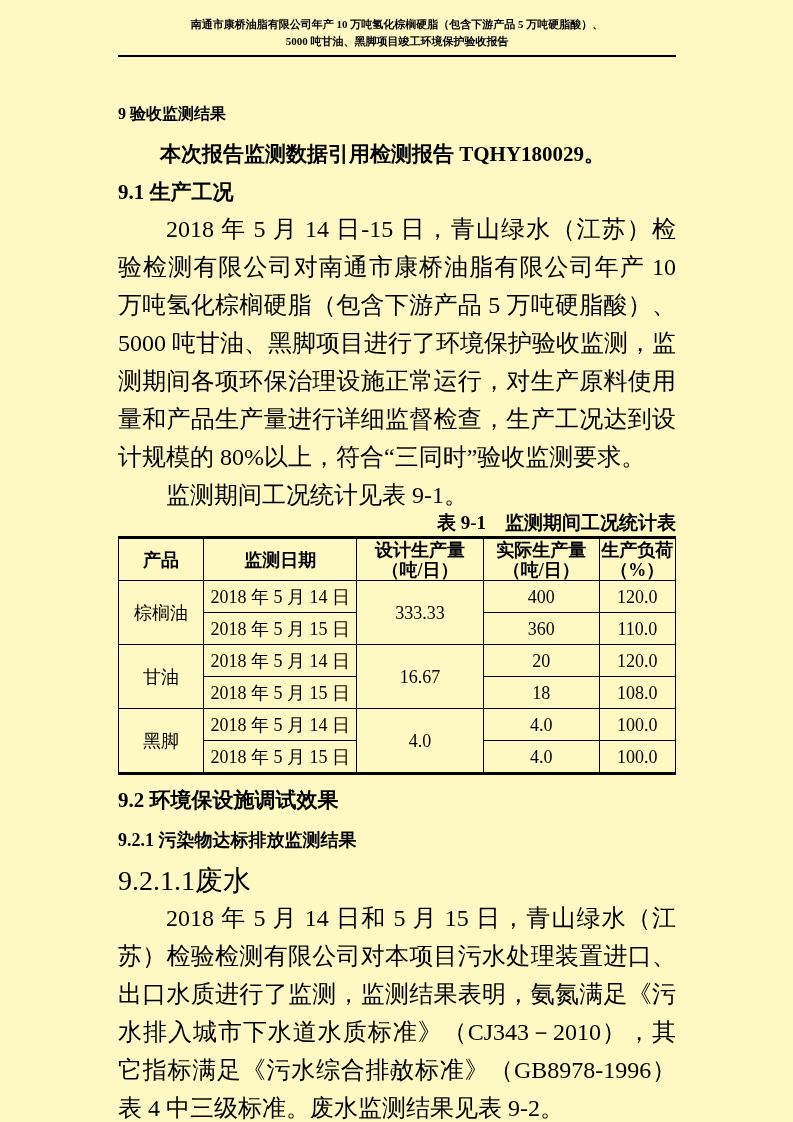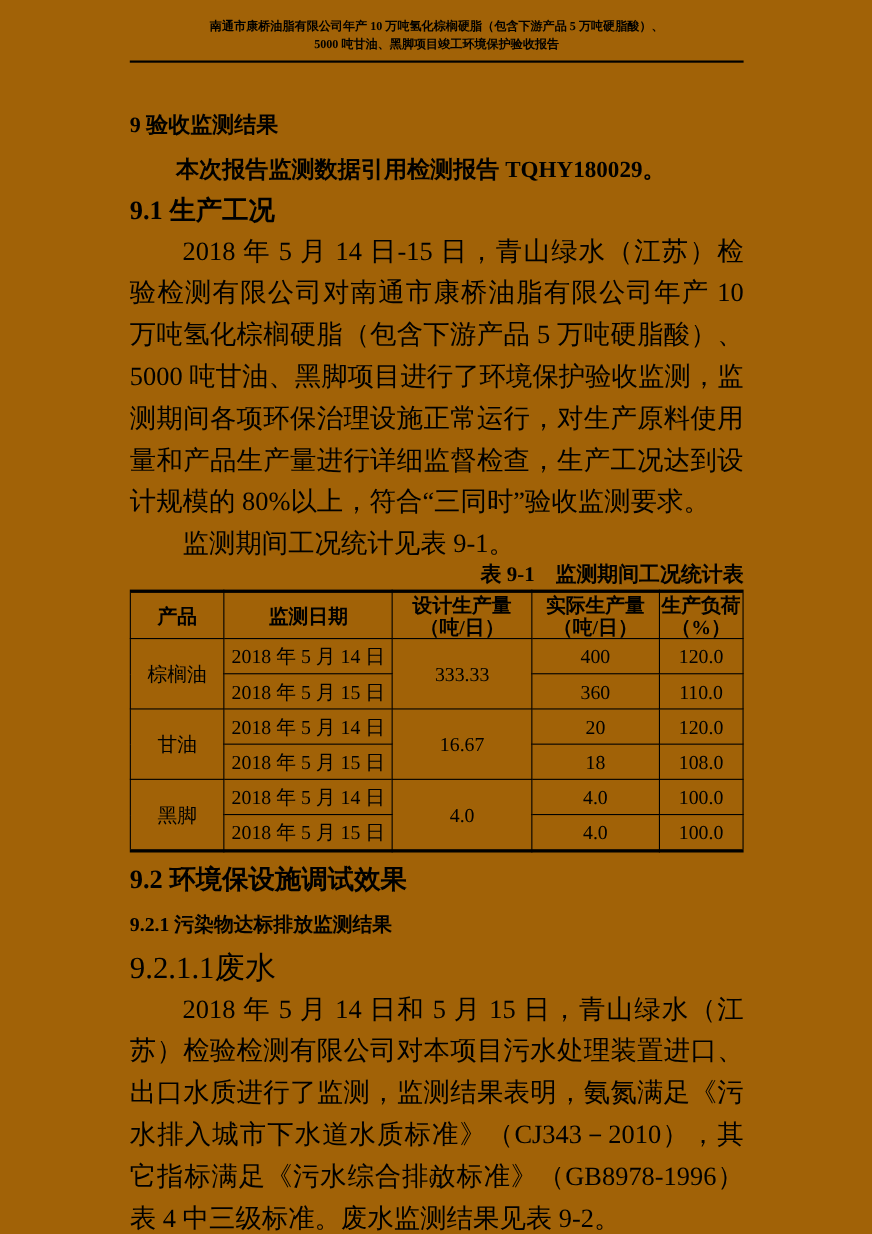--- a/index.html
+++ b/index.html
@@ -5,54 +5,54 @@
   html, body {
     margin: 0;
     padding: 0;
     background: #ffffff;
   }
   .page {
     position: relative;
     width: 793px;
     height: 1122px;
     margin: 0 auto;
-    background: #a16207;
+    background: #fef9c3;
     box-sizing: border-box;
     padding: 0 117px 0 118px;
     overflow: hidden;
     color: #000;
     font-family: "Liberation Serif", "DejaVu Serif", serif;
   }
   
   .doc-header {
     padding-top: 16px;
     padding-bottom: 5px;
     border-bottom: 2px solid #000;
     text-align: center;
     font-weight: bold;
     font-size: 11px;
     line-height: 17px;
   }
   
   .h-level1 {
     margin: 44px 0 0 0;
-    font-size: 20px;
+    font-size: 16px;
     line-height: 26px;
     font-weight: bold;
   }
   .intro-line {
     margin: 14px 0 0 0;
     font-size: 21px;
     line-height: 26px;
     font-weight: bold;
     text-indent: 2em;
   }
   .h-level2 {
     margin: 12px 0 0 0;
-    font-size: 24px;
+    font-size: 21px;
     line-height: 26px;
     font-weight: bold;
   }
   .h-level2.sp-92 { }
   .h-level3 {
     margin: 14px 0 0 0;
     font-size: 18px;
     line-height: 26px;
     font-weight: bold;
   }

